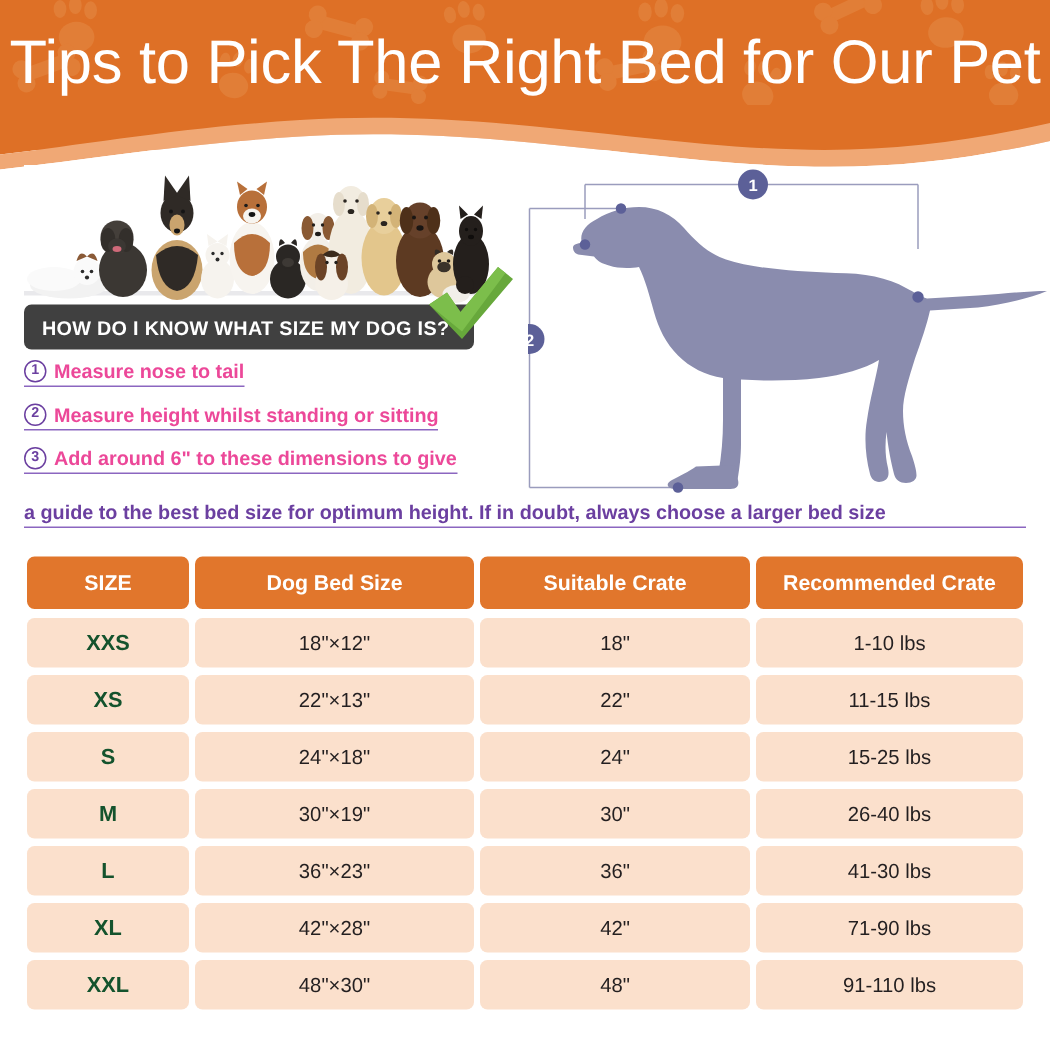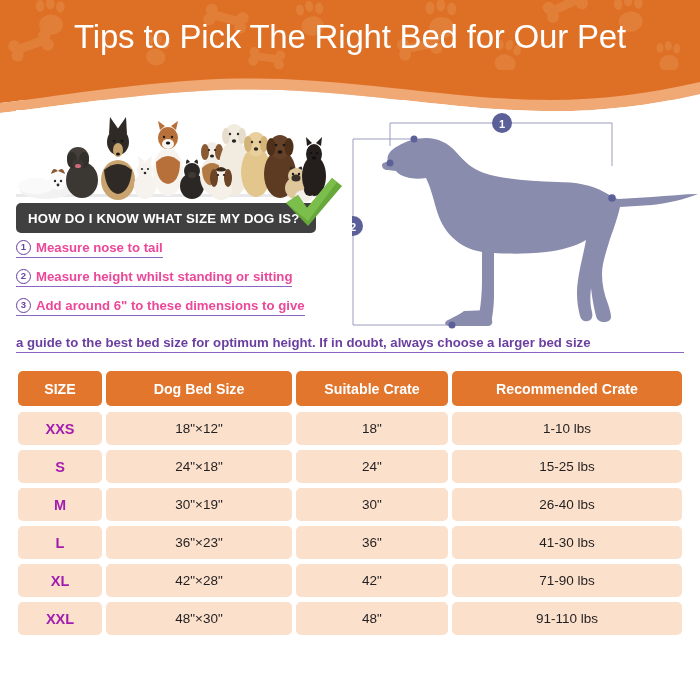--- a/index.html
+++ b/index.html
@@ -29,21 +29,21 @@
     left: 0; top: 0;
     width: 700px; height: 100px;
     opacity: 1;
   }
   .header-title {
     position: absolute;
     left: 0; top: 18px;
     width: 700px;
     text-align: center;
     color: #ffffff;
-    font-size: 33px;
+    font-size: 41px;
     font-weight: 400;
     letter-spacing: -0.2px;
     white-space: nowrap;
     font-family: "Liberation Sans", sans-serif;
   }
   .wave {
     position: absolute;
     left: 0; top: 70px;
     width: 700px; height: 45px;
   }
@@ -160,27 +160,27 @@
     background: #E1762C;
     color: #ffffff;
     font-weight: bold;
     font-size: 14.2px;
   }
   .trow.body .cell {
     background: #FBE0CC;
     color: #231f20;
   }
   .trow.body .cell.c1 {
-    color: #a21caf;
+    color: #14532d;
     font-weight: bold;
     font-size: 14.5px;
   }
-  .c1 { width: 84px; flex: none; }
+  .c1 { width: 108px; flex: none; }
   .c2 { width: 186px; flex: none; }
-  .c3 { width: 152px; flex: none; }
+  .c3 { width: 180px; flex: none; }
   .c4 { flex: 1 1 auto; }
 </style>
 </head>
 <body>
 
 <div class="header">
   <svg class="paw-layer" viewBox="0 0 700 100">
     <g fill="#E8study"></g>
     <g fill="#E58A45" opacity="0.55">
 
@@ -544,20 +544,26 @@
     <div class="cell c4">Recommended Crate</div>
   </div>
 
   <div class="trow body">
     <div class="cell c1">XXS</div>
     <div class="cell c2">18"×12"</div>
     <div class="cell c3">18"</div>
     <div class="cell c4">1-10 lbs</div>
   </div>
 
+  <div class="trow body">
+    <div class="cell c1">XS</div>
+    <div class="cell c2">22"×13"</div>
+    <div class="cell c3">22"</div>
+    <div class="cell c4">11-15 lbs</div>
+  </div>
 
   <div class="trow body">
     <div class="cell c1">S</div>
     <div class="cell c2">24"×18"</div>
     <div class="cell c3">24"</div>
     <div class="cell c4">15-25 lbs</div>
   </div>
 
   <div class="trow body">
     <div class="cell c1">M</div>

